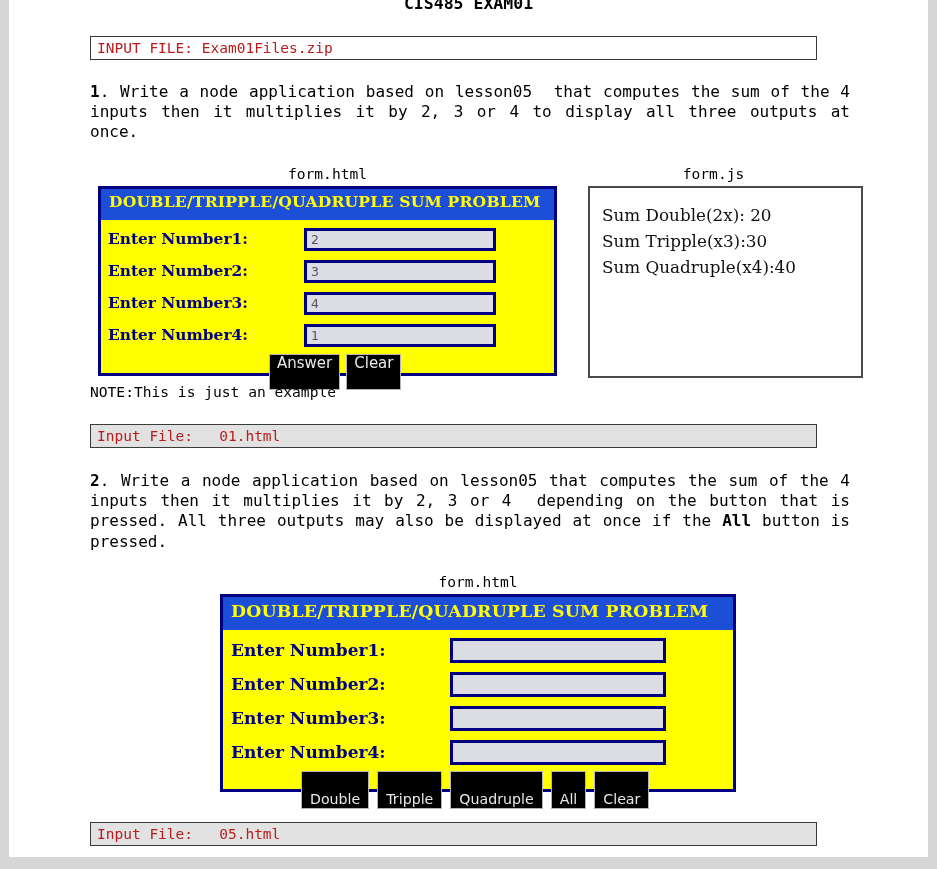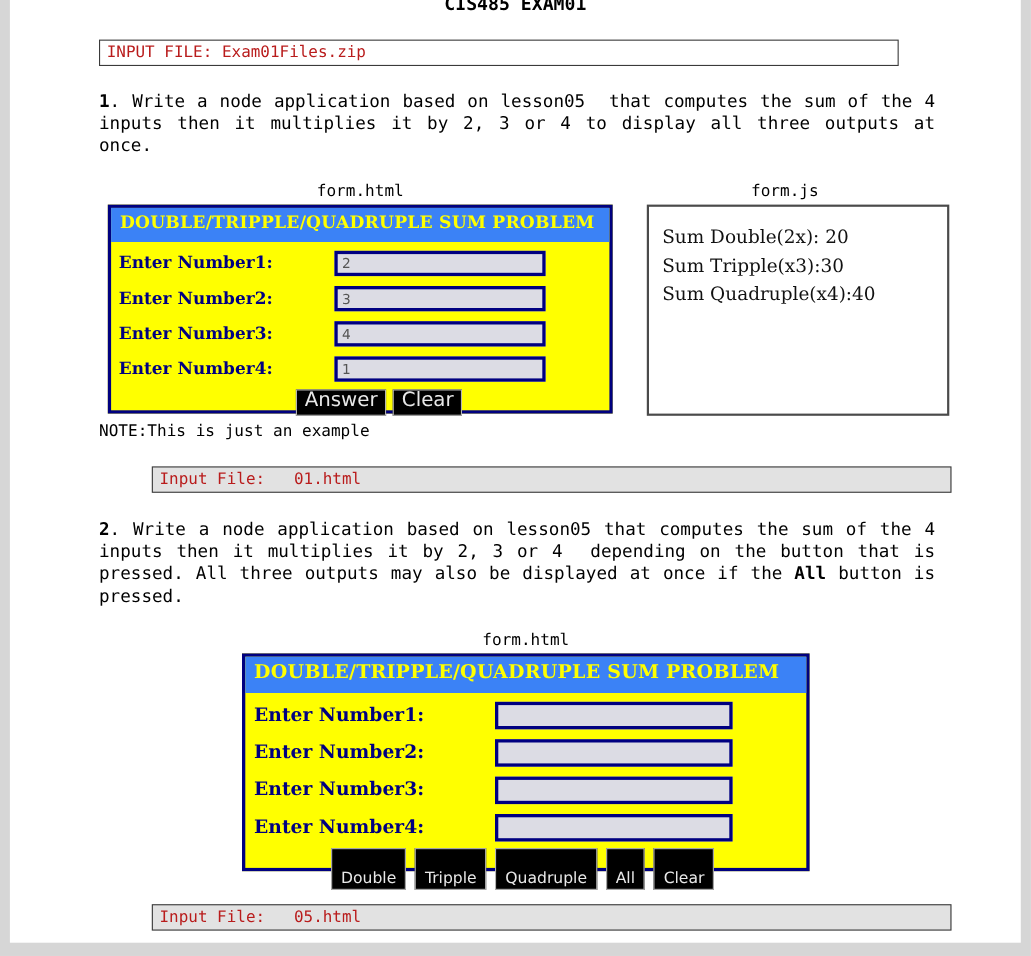--- a/index.html
+++ b/index.html
@@ -46,21 +46,21 @@
     border: 1px solid #3a3a3a;
     box-sizing: border-box;
     font-family: "DejaVu Sans Mono", "Liberation Mono", monospace;
     font-size: 14.5px;
     color: #b91c1c;
     line-height: 22px;
     padding-left: 6px;
     white-space: pre;
   }
   .filebar.white { background: #ffffff; }
-  .filebar.gray  { background: #e2e2e2; margin-left: 48px; }
+  .filebar.gray  { background: #e2e2e2; }
 
   
   .para {
     position: absolute;
     left: 81px;
     width: 760px;
     font-family: "DejaVu Sans Mono", "Liberation Mono", monospace;
     font-size: 16px;
     line-height: 20.2px;
     color: #000;
@@ -88,21 +88,21 @@
   }
 
   
   .sumform {
     position: absolute;
     background: #ffff00;
     border: 3px solid #000080;
     box-sizing: border-box;
   }
   .sumform-header {
-    background: #3b82f6;
+    background: #1d4ed8;
     color: #ffff00;
     font-family: "DejaVu Serif", "Liberation Serif", serif;
     font-weight: bold;
     padding: 2px 0 3px 8px;
     white-space: nowrap;
     overflow: hidden;
   }
   .sumform-rows {
     padding: 3px 0 0 0;
   }
@@ -143,21 +143,21 @@
     cursor: pointer;
   }
 
   
   #sumform-1 { left: 89px; top: 186px; width: 459px; height: 190px; }
   #sumform-1 .sumform-header { font-size: 15.6px; letter-spacing: 0.2px; height: 26px; line-height: 22px; }
   #sumform-1 .srow { height: 32px; padding-left: 7px; }
   #sumform-1 .slabel { font-size: 15.4px; width: 196px; }
   #sumform-1 .sinput { width: 192px; height: 23px; font-size: 12.5px; }
   #sumform-1 .sbuttons { padding-left: 168px; margin-top: 3px; }
-  #sumform-1 .sbtn { font-size: 18px; height: 24px; line-height: 17px; padding: 0 7px; }
+  #sumform-1 .sbtn { font-size: 15px; height: 36px; line-height: 17px; padding: 0 7px; }
 
   
   #sumform-2 { left: 211px; top: 594px; width: 516px; height: 198px; }
   #sumform-2 .sumform-header { font-size: 17.3px; letter-spacing: 0.2px; height: 28px; line-height: 24px; }
   #sumform-2 .srow { height: 34px; padding-left: 8px; }
   #sumform-2 .slabel { font-size: 17px; width: 219px; }
   #sumform-2 .sinput { width: 216px; height: 25px; font-size: 13px; }
   #sumform-2 .sbuttons { padding-left: 78px; margin-top: 2px; gap: 8px; }
   #sumform-2 .sbtn { font-size: 14.2px; height: 21px; line-height: 19px; padding: 18px 8px; }
 

